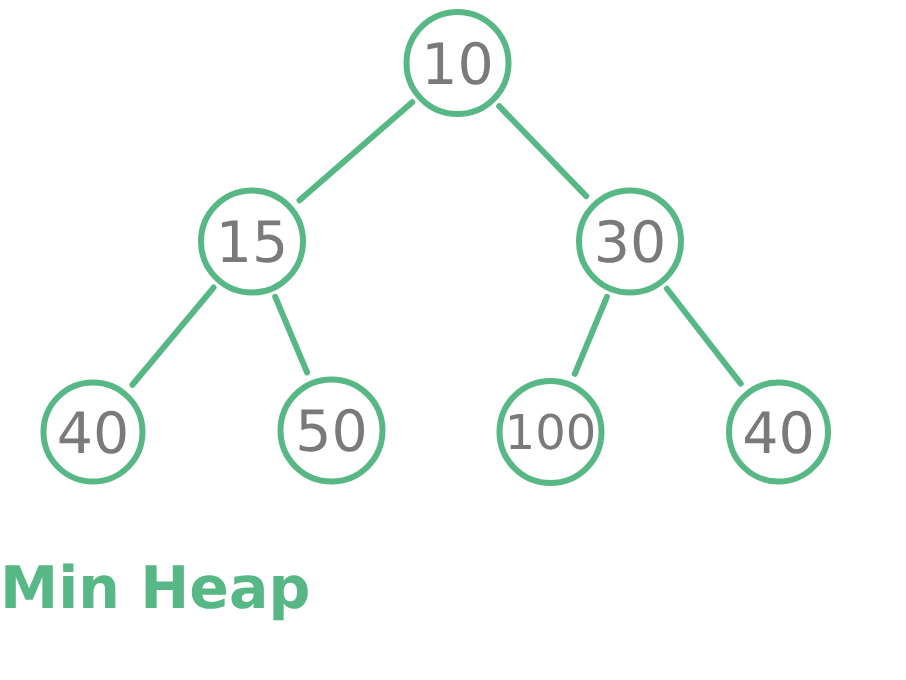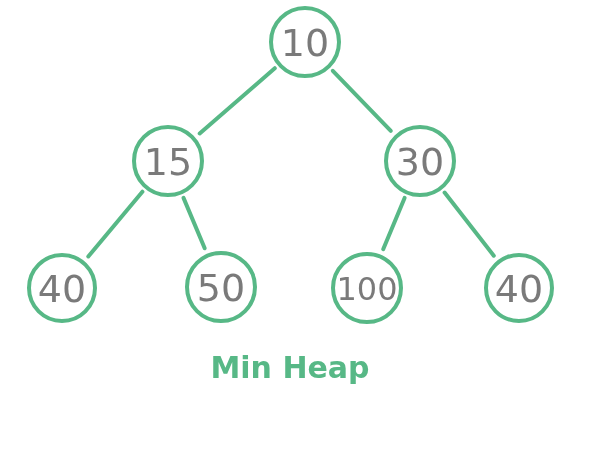--- a/index.html
+++ b/index.html
@@ -23,25 +23,25 @@
     height: 453px;
     display: block;
   }
   .tree-svg text {
     font-family: "DejaVu Sans", "Liberation Sans", sans-serif;
     font-weight: 400;
   }
   .caption {
     position: absolute;
     left: 0;
-    top: 350px;
+    top: 370px;
     width: 580px;
-    text-align: center;
+    text-align: left;
     font-family: "DejaVu Sans", "Liberation Sans", sans-serif;
-    font-size: 30px;
+    font-size: 39px;
     font-weight: 700;
     letter-spacing: 0px;
   }
 </style>
 </head>
 <body>
 
 <div class="page" style="background: rgb(255, 255, 255); padding-left: 12px;">
   <svg id="tree-svg" class="tree-svg" viewBox="0 0 604 453">
       <line x1="274.8" y1="68.2" x2="199.7" y2="133.5" stroke="#57b886" stroke-width="4" stroke-linecap="round"></line>

